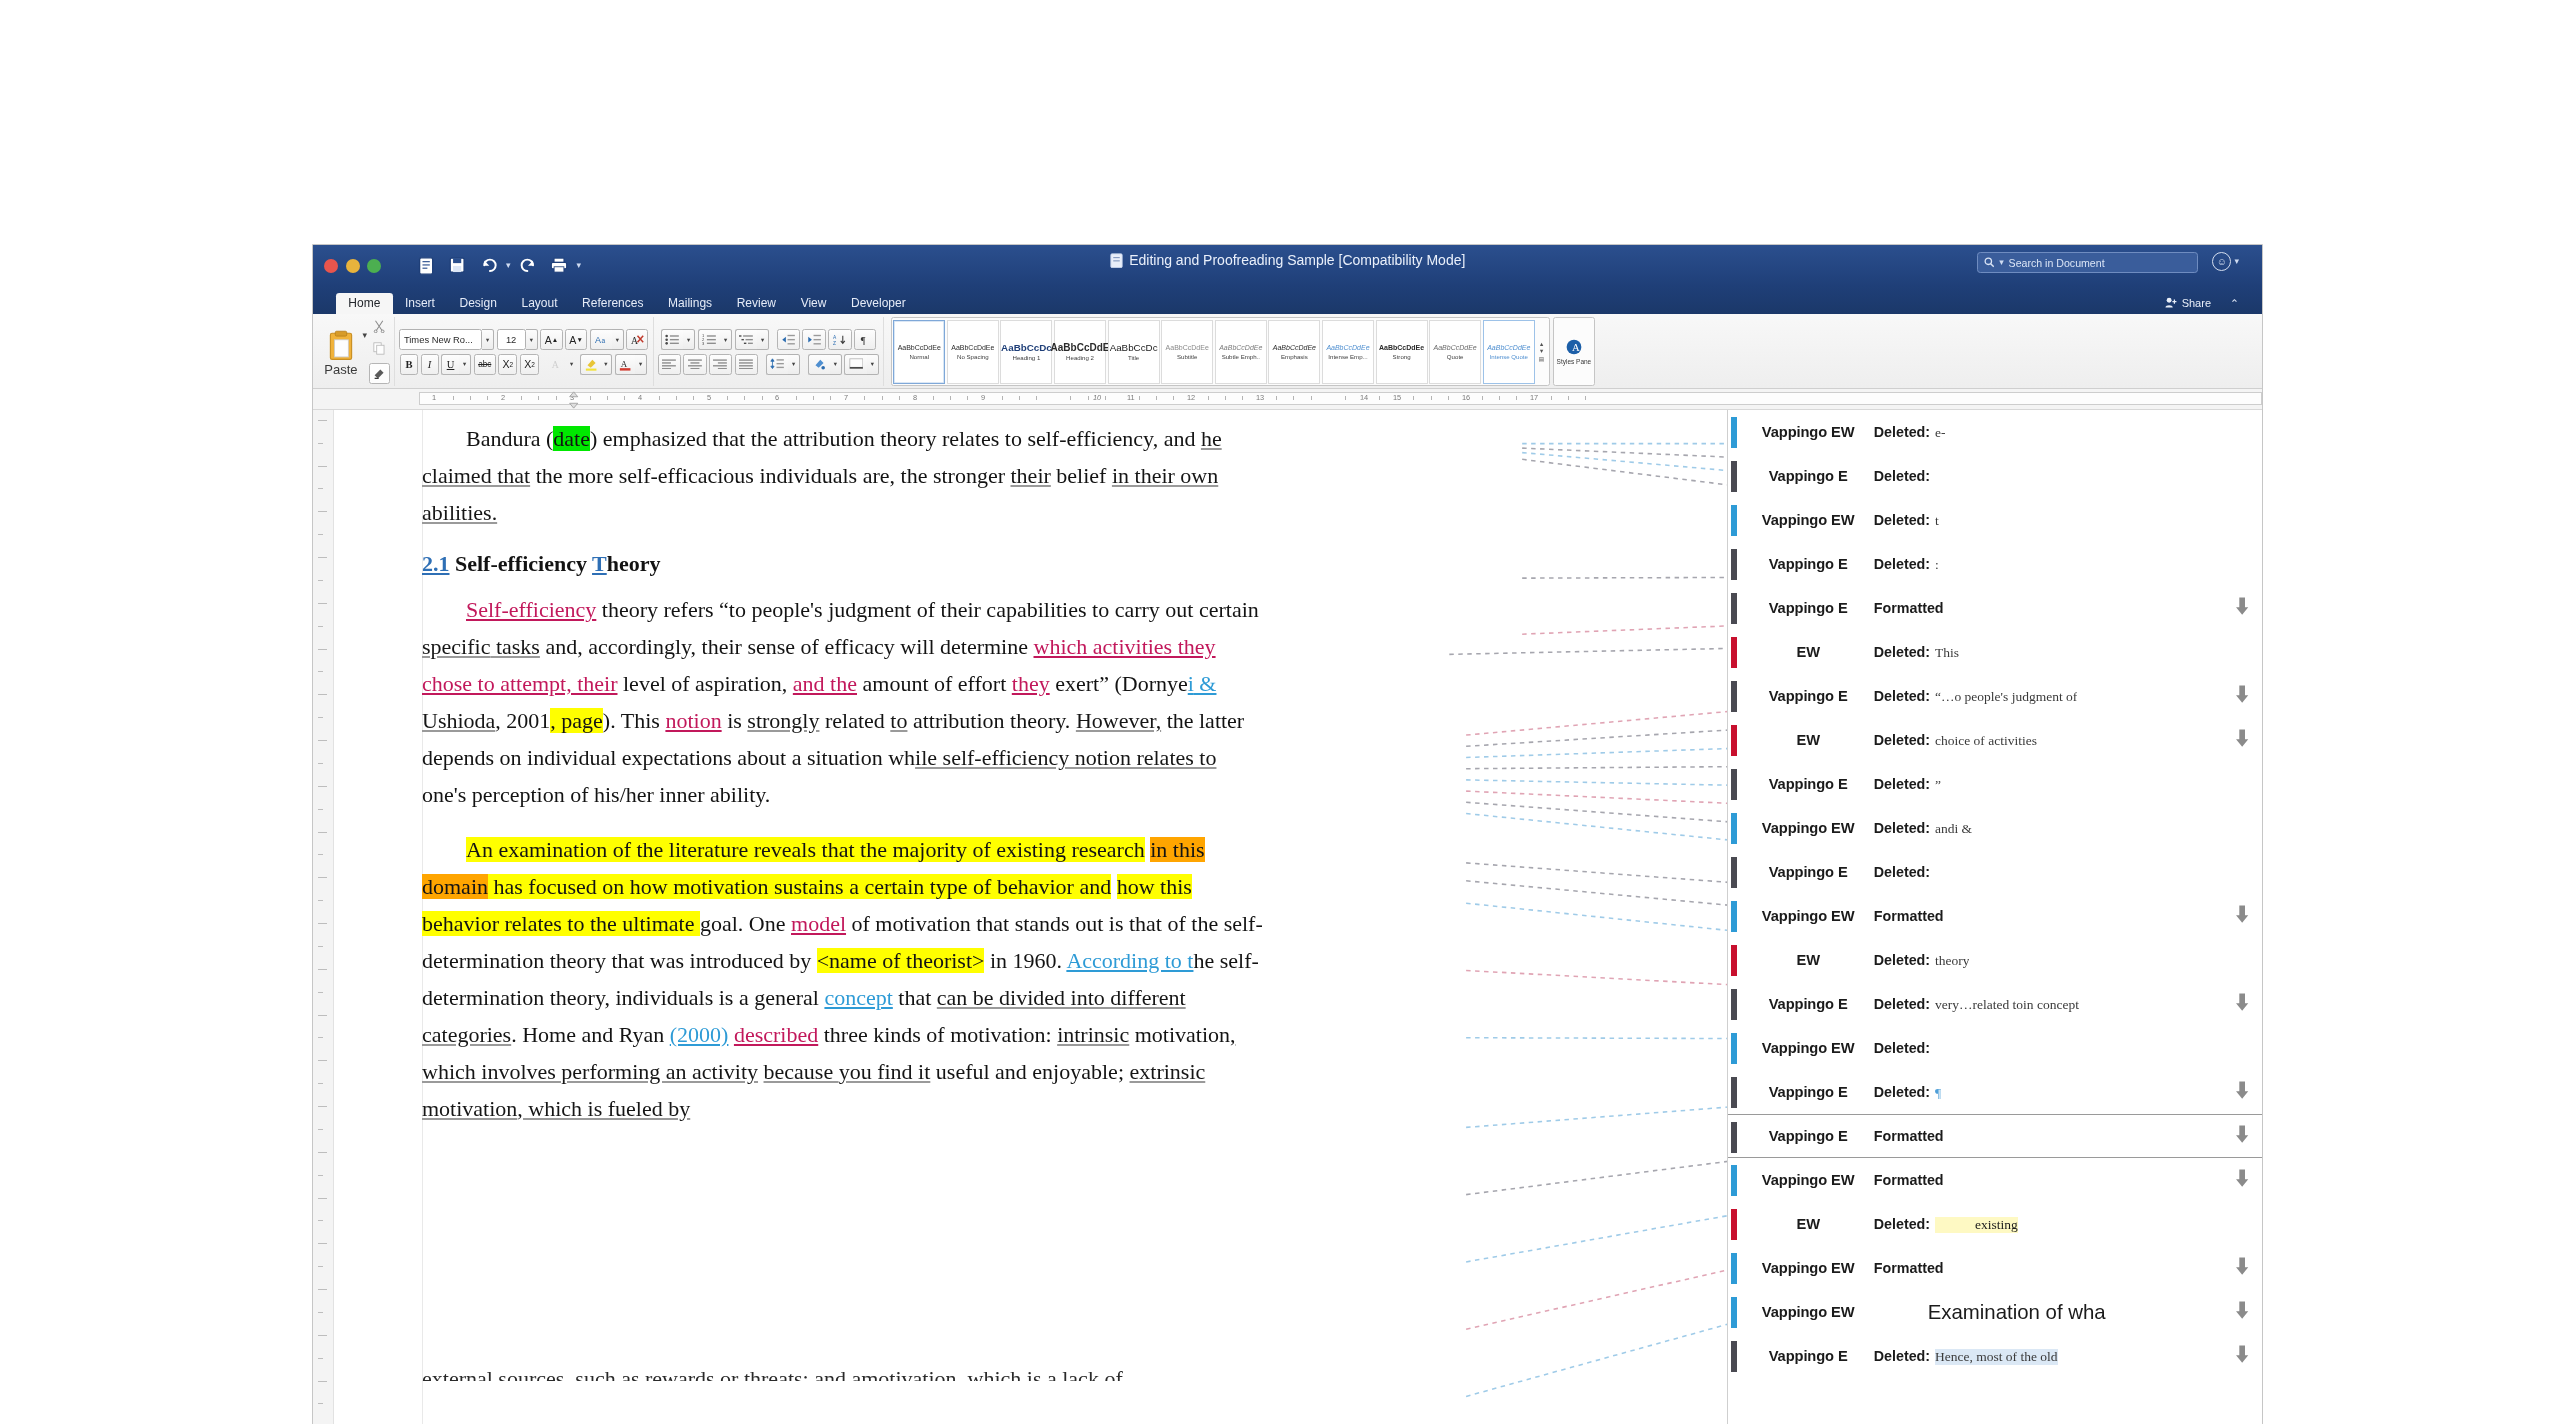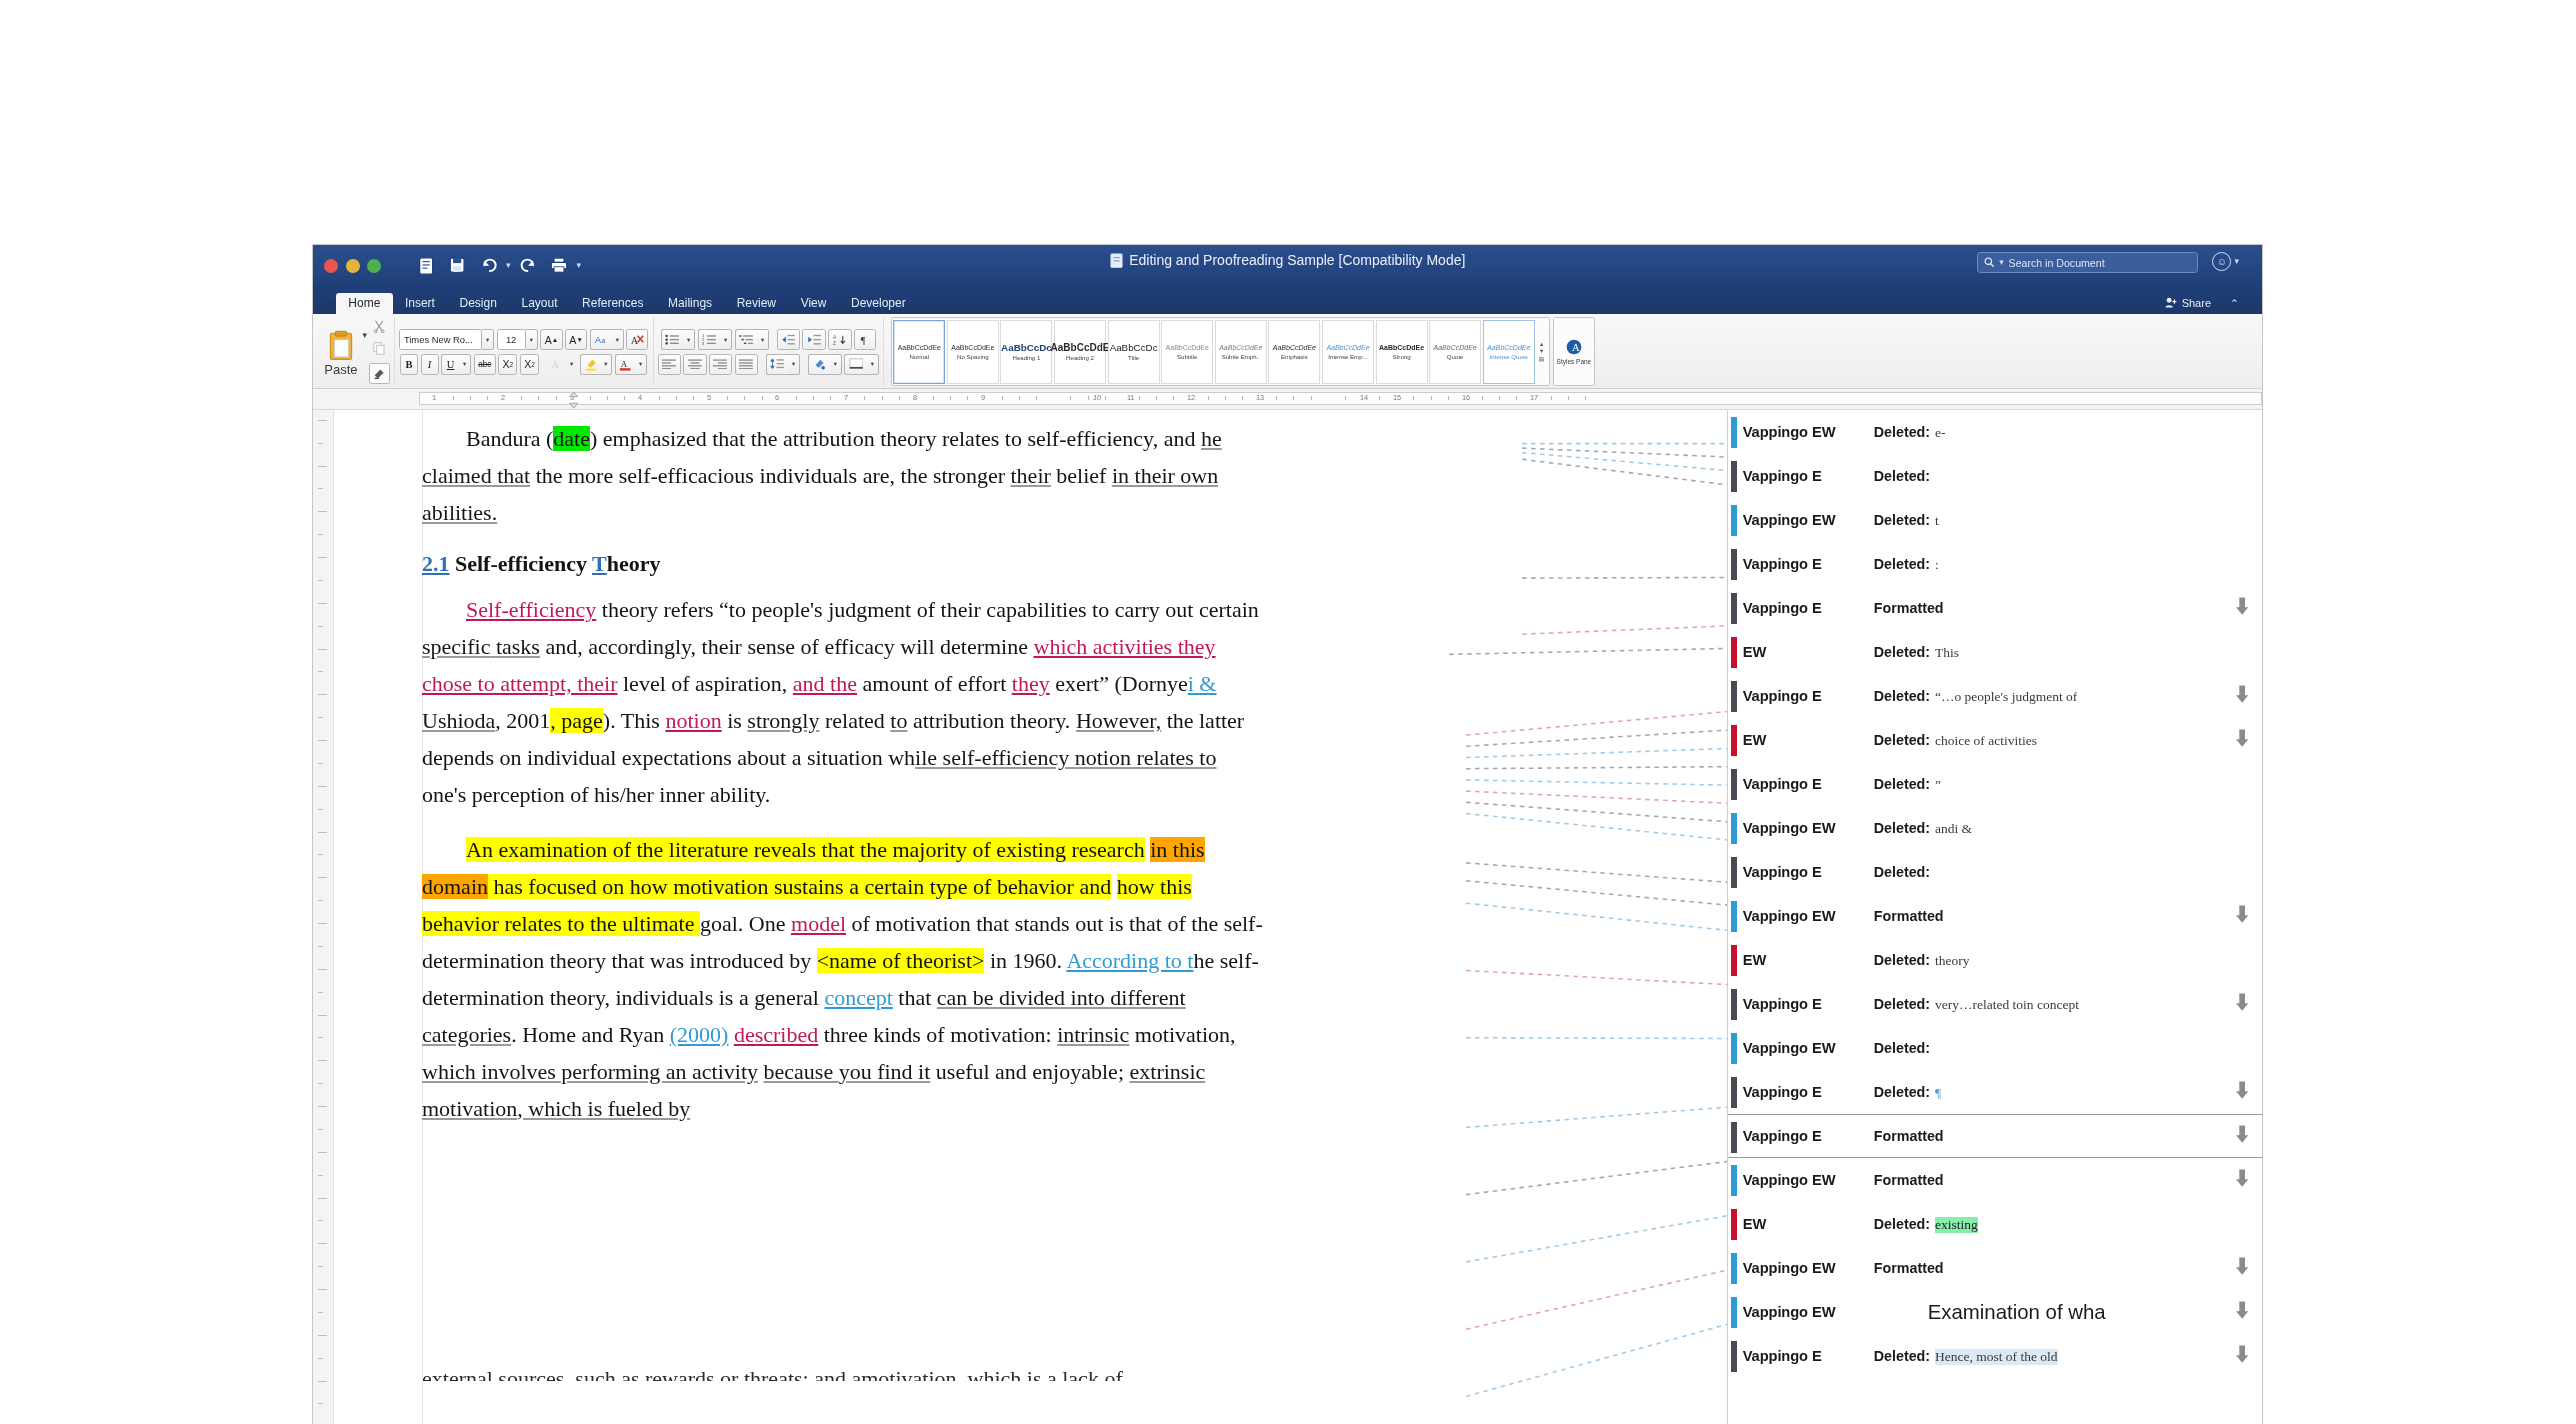--- a/index.html
+++ b/index.html
@@ -205,36 +205,36 @@
   
   .lines { position:absolute; inset:0; pointer-events:none; }
 
   
   .revpane {
     position:absolute; right: 0; top: 0; width: 535px; height: 1014px;
     background:#ffffff; border-left:0.8px solid #cfcfcf;
   }
   .revrow {
     position:relative; display:flex; align-items:center;
-    height: 44px; padding-left: 14.7px;
+    height: 44px; padding-left: 14.7px; text-align: center;
   }
   .revrow .bar {
     position:absolute; left: 3.3px; top: 6.5px; width: 5.7px; height: 31px;
   }
   .revrow .author {
     width: 131px; font-size: 14.7px; font-weight: bold; color:#1b1b1b;
     font-family:"Liberation Sans", sans-serif; letter-spacing:-0.1px;
   }
   .revrow .body { flex:1; font-size:14.3px; color:#1b1b1b; display:flex; align-items:baseline; gap:4.9px; min-width:0; }
   .revrow .lab { font-weight:bold; font-family:"Liberation Sans", sans-serif; white-space:nowrap; }
   .revrow .val {
     font-family:"Liberation Serif", serif; font-size:13.5px; color:#3a3a3a;
     white-space:nowrap; overflow:hidden; text-overflow:clip;
   }
-  .revrow .val.hl { background:#86efac; color:#1b1b1b; }
+  .revrow .val.hl { background:#fef9c3; color:#1b1b1b;padding-left:40px; }
   .revrow .val.selbg { background:#dbe8f5; }
   .revrow .big {
     font-family:"Liberation Sans", sans-serif; font-size:20.4px; color:#1b1b1b;
     white-space:nowrap; margin-left: 54px;
   }
   .revrow .arrow { position:absolute; right: 11.4px; top:50%; transform:translateY(-50%); }
   .revrow.divider { border-top:0.8px solid #9a9a9a; border-bottom:0.8px solid #9a9a9a; }
 </style>
 </head>
 <body>

